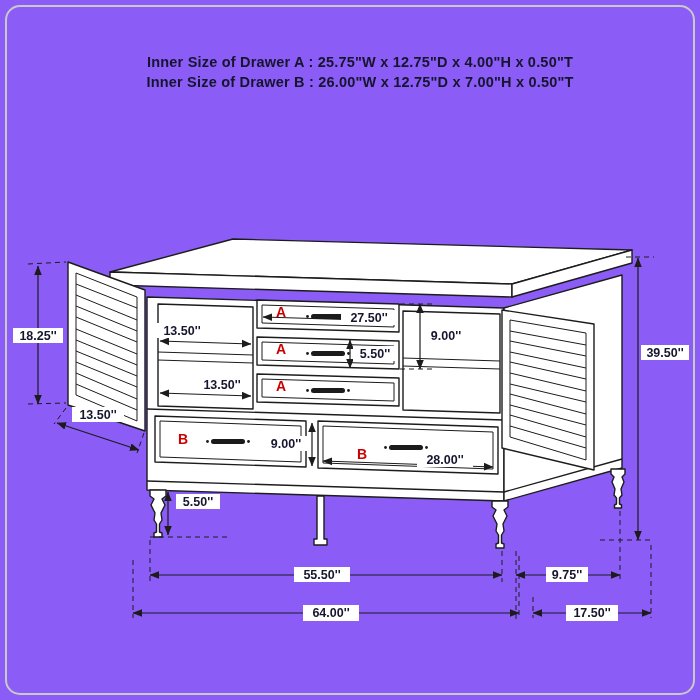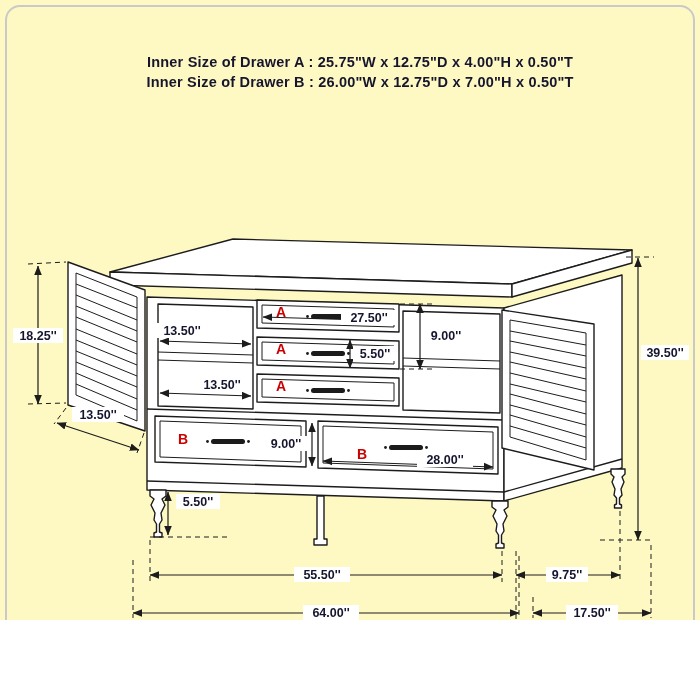--- a/index.html
+++ b/index.html
@@ -1,17 +1,17 @@
 <!DOCTYPE html>
 <html><head>
 <meta charset="utf-8">
 <style>
   html,body { margin:0; padding:0; background:#ffffff; }
   .page {
-    position:relative; width:700px; height:620px; background:#fef9c3;
+    position:relative; width:700px; height:700px; background:#8b5cf6;
     font-family:"Liberation Sans", sans-serif; overflow:hidden;
   }
   svg { display:block; }
   text { text-anchor:middle; }
   .hd  { font:bold 14.5px "Liberation Sans", sans-serif; fill:#15152e; letter-spacing:.2px; }
   .dt  { font:bold 12.5px "Liberation Sans", sans-serif; fill:#15152e; }
   .rl  { font:bold 14px "Liberation Sans", sans-serif; }
   .ln  { fill:#ffffff; stroke:#1c1c1c; stroke-width:1.4; stroke-linejoin:round; }
   .edge{ fill:none; stroke:#1c1c1c; stroke-width:1.4; stroke-linejoin:round; }
   .thin{ fill:none; stroke:#1c1c1c; stroke-width:1; }

